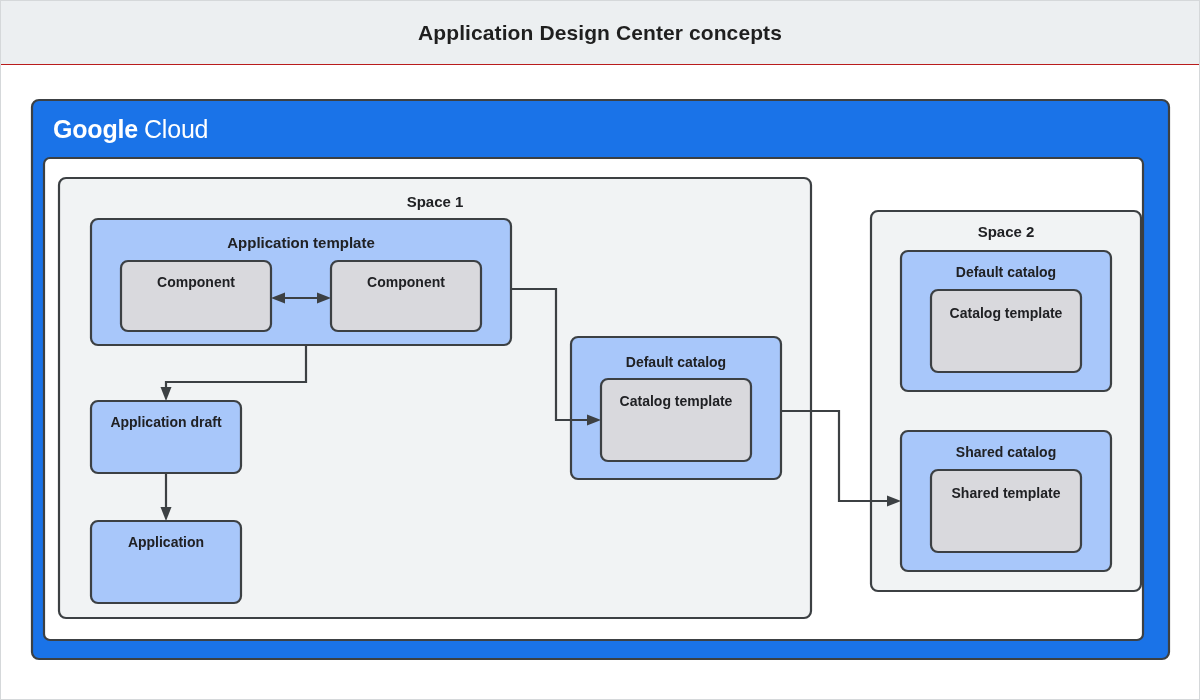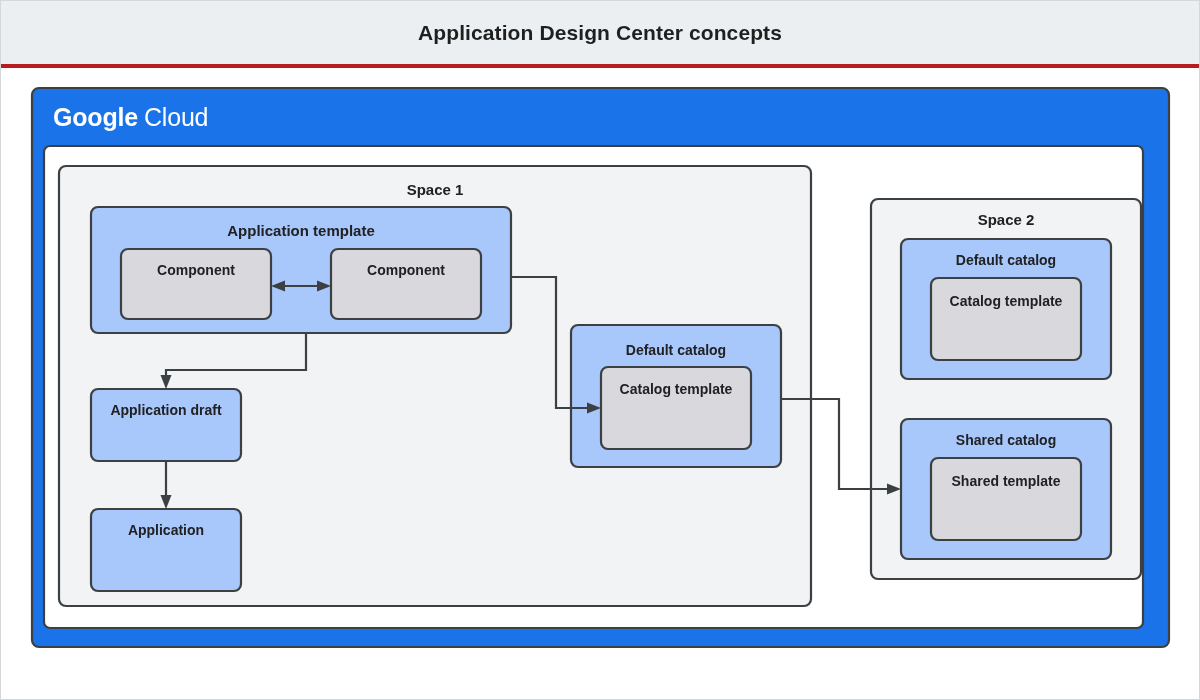--- a/index.html
+++ b/index.html
@@ -23,35 +23,35 @@
     border: 1px solid #d5d8da;
     background: #ffffff;
   }
   #header-bar {
     position: absolute;
     left: 0;
     top: 0;
     width: 1198px;
     height: 63px;
     background: #eceff1;
-    border-bottom: 4px solid #b91c1c;
+    border-bottom: 1px solid #b91c1c;
     display: flex;
     align-items: center;
     justify-content: center;
   }
   #header-title {
     font-size: 21px;
     font-weight: bold;
     color: #1f1f1f;
     letter-spacing: 0.1px;
   }
   #diagram-area {
     position: absolute;
     left: 0;
-    top: 52px;
+    top: 64px;
     width: 1198px;
     height: 634px;
   }
   svg#diagram {
     display: block;
   }
   .box-label {
     font-family: "Liberation Sans", sans-serif;
     font-weight: bold;
     fill: #202124;

